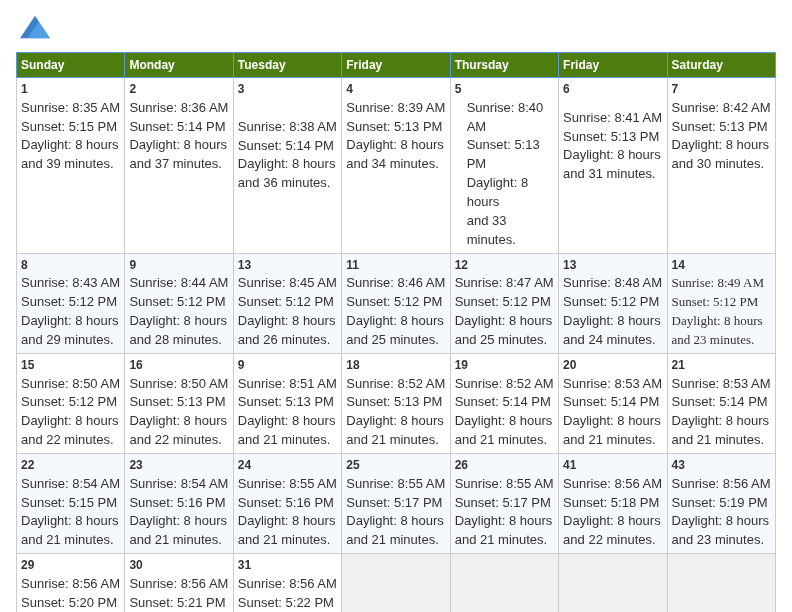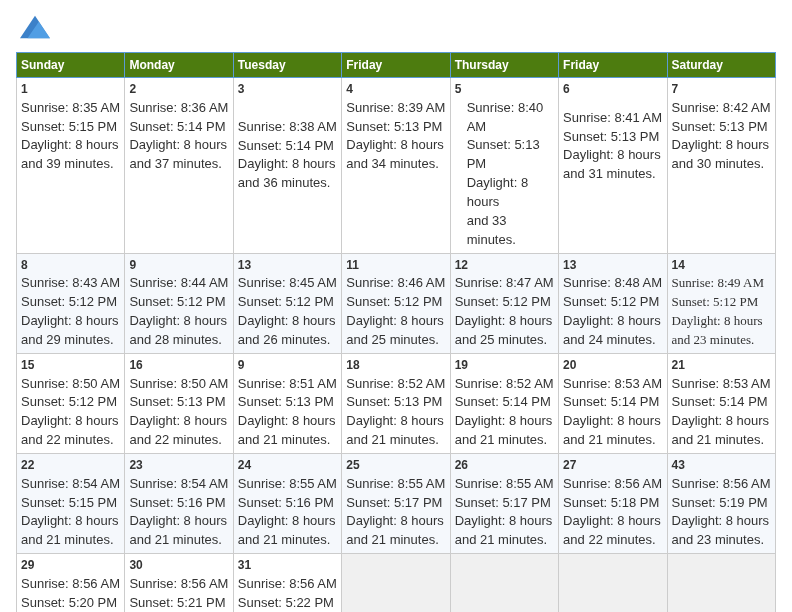--- a/index.html
+++ b/index.html
@@ -316,21 +316,21 @@
 and 21 minutes.</div>
           </td>
           <td>
             <span class="day-num">26</span>
             <div class="day-info" style="white-space: pre-line;">Sunrise: 8:55 AM
 Sunset: 5:17 PM
 Daylight: 8 hours
 and 21 minutes.</div>
           </td>
           <td>
-            <span class="day-num">27</span>
+            <span class="day-num">41</span>
             <div class="day-info" style="white-space: pre-line;">Sunrise: 8:56 AM
 Sunset: 5:18 PM
 Daylight: 8 hours
 and 22 minutes.</div>
           </td>
           <td>
             <span class="day-num">43</span>
             <div class="day-info" style="white-space: pre-line;">Sunrise: 8:56 AM
 Sunset: 5:19 PM
 Daylight: 8 hours

